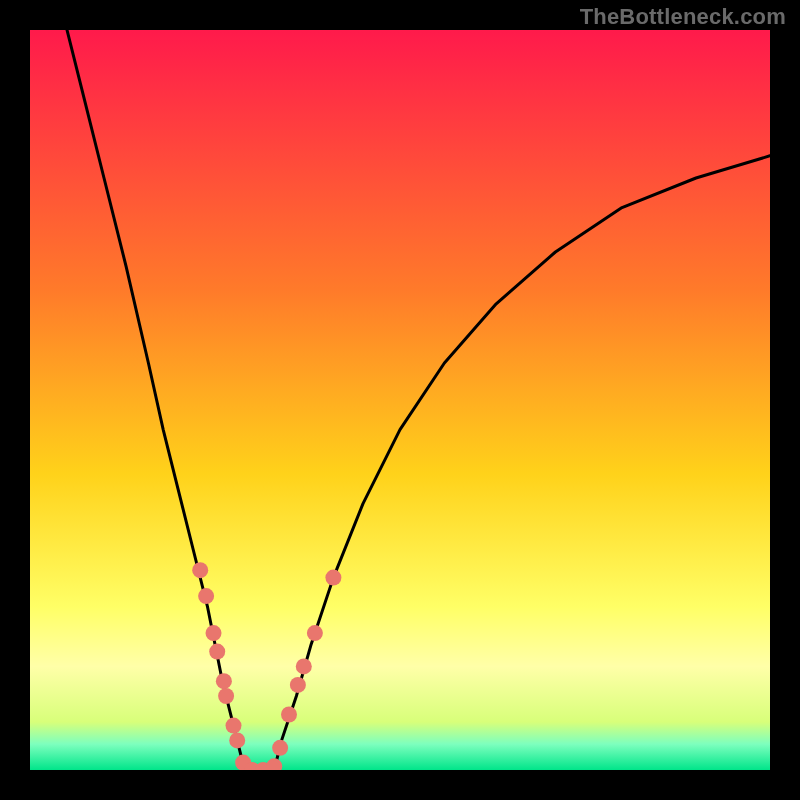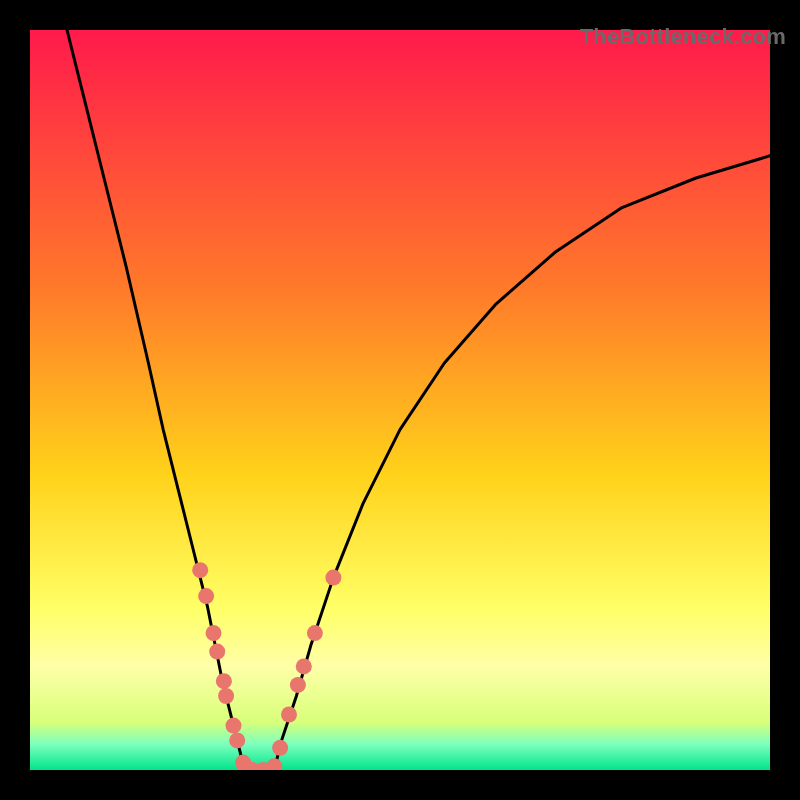--- a/index.html
+++ b/index.html
@@ -27,21 +27,20 @@
     overflow: hidden;
   }
   .watermark {
     position: absolute;
     top: 4px;
     right: 14px;
     color: #6a6a6a;
     font-size: 22px;
     font-weight: 600;
     letter-spacing: 0.2px;
-    margin-top: 20px;
   }
   svg { display: block; }
 </style>
 </head>
 <body>
 
 <div class="frame">
   <div class="plot-area">
     <svg id="chart-svg" width="740" height="740" viewBox="0 0 740 740">
       <defs>

